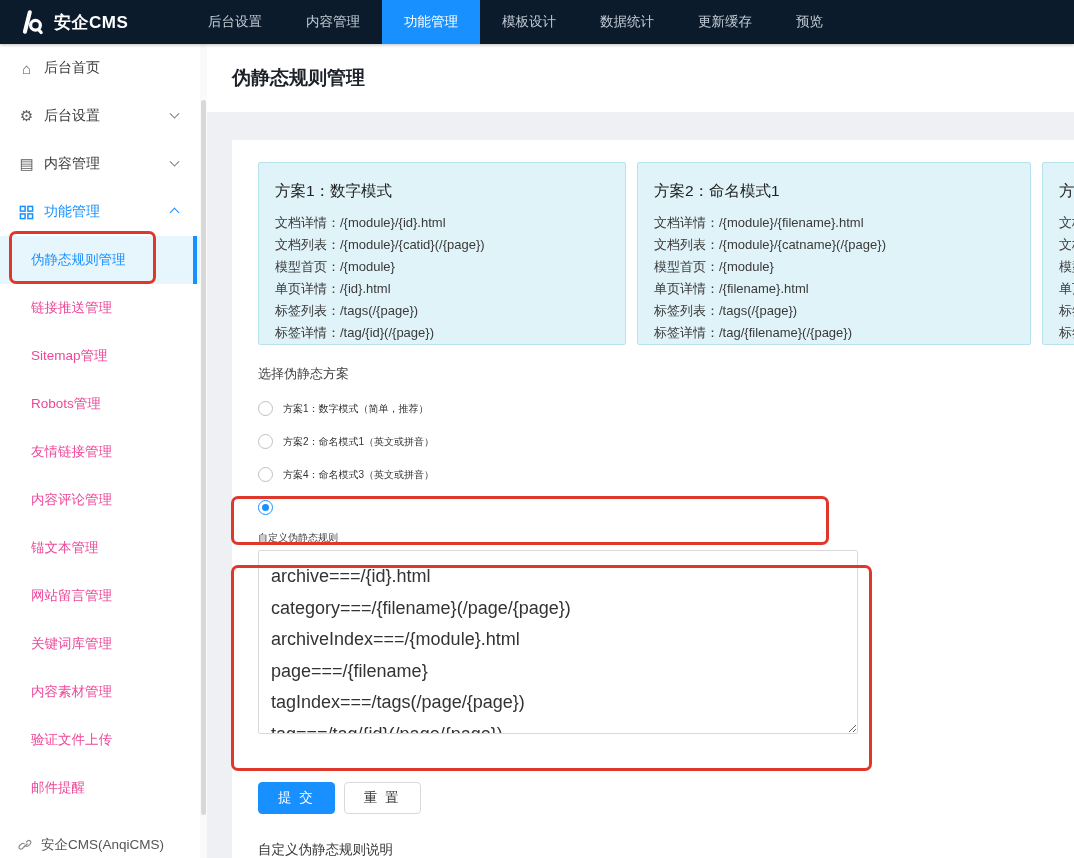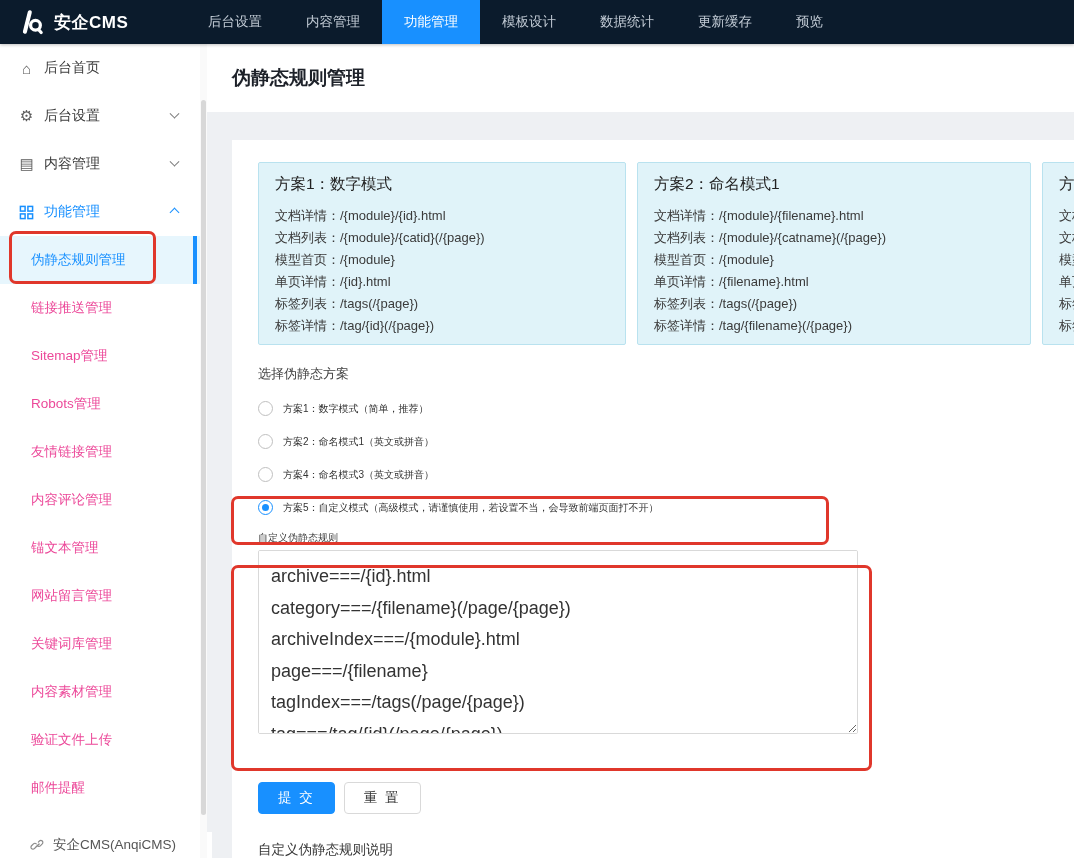--- a/index.html
+++ b/index.html
@@ -26,32 +26,32 @@
   .side-item .ic { width:17px; text-align:center; font-size:15px; color:#5a5a5a; flex:none; }
   .side-item.active { color:#1890ff; }
   .side-item.active .ic { color:#1890ff; }
   .chev { width:7px; height:7px; border-right:1.6px solid #7a7a7a; border-bottom:1.6px solid #7a7a7a; margin-left:auto; margin-right:22px; flex:none; }
   .chev.down { transform:rotate(45deg) translate(-2px,-2px); }
   .chev.up { transform:rotate(225deg); }
   .chev.blue { border-color:#1890ff; }
   .sub-item { padding-left:31px; font-size:13.5px; color:#ec4899; position:relative; }
   .sub-item.active { background:#e7f6fd; color:#1890ff; }
   .sub-item.active .active-bar { position:absolute; right:3px; top:0; width:4px; height:100%; background:#1890ff; }
-  .side-footer { position:absolute; left:0; bottom:0; width:200px; height:26px; display:flex; align-items:center; gap:8px; padding-left:18px; font-size:13.5px; color:#555; background:#fff; cursor:pointer;margin-left:12px; }
+  .side-footer { position:absolute; left:0; bottom:0; width:200px; height:26px; display:flex; align-items:center; gap:8px; padding-left:18px; font-size:13.5px; color:#555; background:#fff; cursor:pointer; }
   .side-scroll { position:absolute; right:0; top:0; width:7px; height:100%; background:#fafafa; }
   .side-scroll .thumb { position:absolute; left:1px; top:56px; width:5px; height:715px; background:#d8d8d8; border-radius:3px; }
 
   
   .main { flex:1; background:#eef0f3; display:flex; flex-direction:column; overflow:hidden; }
   .main-header { height:68px; background:#fff; display:flex; align-items:center; padding-left:25px; flex:none; }
   .page-title { font-size:19px; font-weight:bold; color:#1d2129; }
   .card { flex:1; background:#fff; margin:28px 0 0 25px; padding:22px 0 0 26px; overflow:hidden; }
 
   .schemes { display:flex; gap:11px; width:1400px; }
-  .scheme { background:#e0f3f9; border:1px solid #b9e2ef; border-radius:2px; padding:9px 16px; height:183px; flex:none; }
+  .scheme { background:#e0f3f9; border:1px solid #b9e2ef; border-radius:2px; padding:16px 16px; height:183px; flex:none; }
   .scheme:nth-child(1){ width:368px; } .scheme:nth-child(2){ width:394px; } .scheme:nth-child(3){ width:380px; }
   .scheme-title { font-size:15.5px; color:#222; font-weight:normal; margin:2px 0 10px; }
   .scheme-row { font-size:13px; color:#3a3a3a; line-height:22px; white-space:nowrap; }
 
   .section-label { font-size:13px; color:#424242; margin-top:20px; }
   .radio-group { margin-top:9px; }
   .radio-row { display:flex; align-items:center; gap:10px; height:33px; font-size:10px; color:#333; cursor:pointer; }
   .radio { width:15px; height:15px; border-radius:50%; border:1px solid #bfbfbf; background:#fff; flex:none; position:relative; }
   .radio.checked { border-color:#1890ff; }
   .radio.checked::after { content:""; position:absolute; left:3px; top:3px; width:7px; height:7px; border-radius:50%; background:#1890ff; }
@@ -230,21 +230,20 @@
           <div class="radio-row">
             <span class="radio"></span>
             <span>方案2：命名模式1（英文或拼音）</span>
           </div>
           <div class="radio-row">
             <span class="radio"></span>
             <span>方案4：命名模式3（英文或拼音）</span>
           </div>
           <div class="radio-row">
             <span class="radio checked"></span>
-            <span>方案5：自定义模式（高级模式，请谨慎使用，若设置不当，会导致前端页面打不开）</span>
           </div>
         </div>
 
         <div class="rules-label">自定义伪静态规则</div>
         <textarea class="rules-area" spellcheck="false" style="">archive===/{id}.html
 category===/{filename}(/page/{page})
 archiveIndex===/{module}.html
 page===/{filename}
 tagIndex===/tags(/page/{page})
 tag===/tag/{id}(/page/{page})</textarea>

